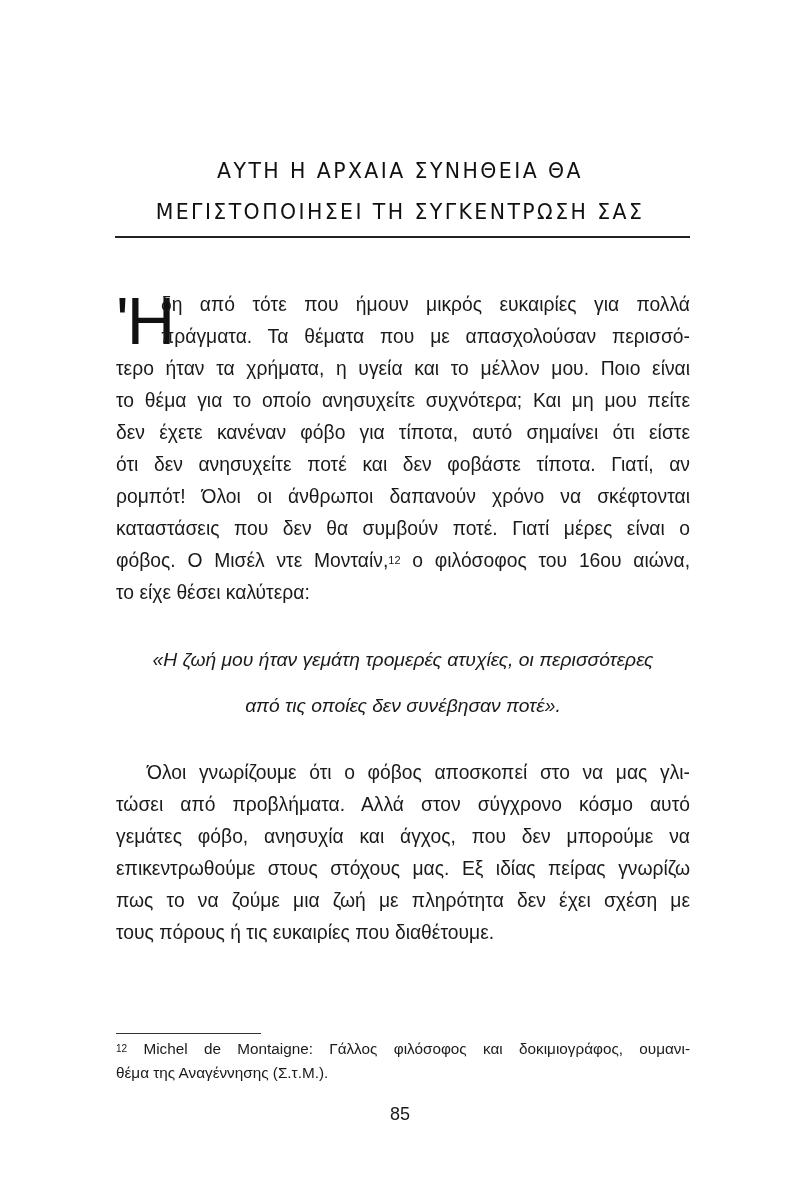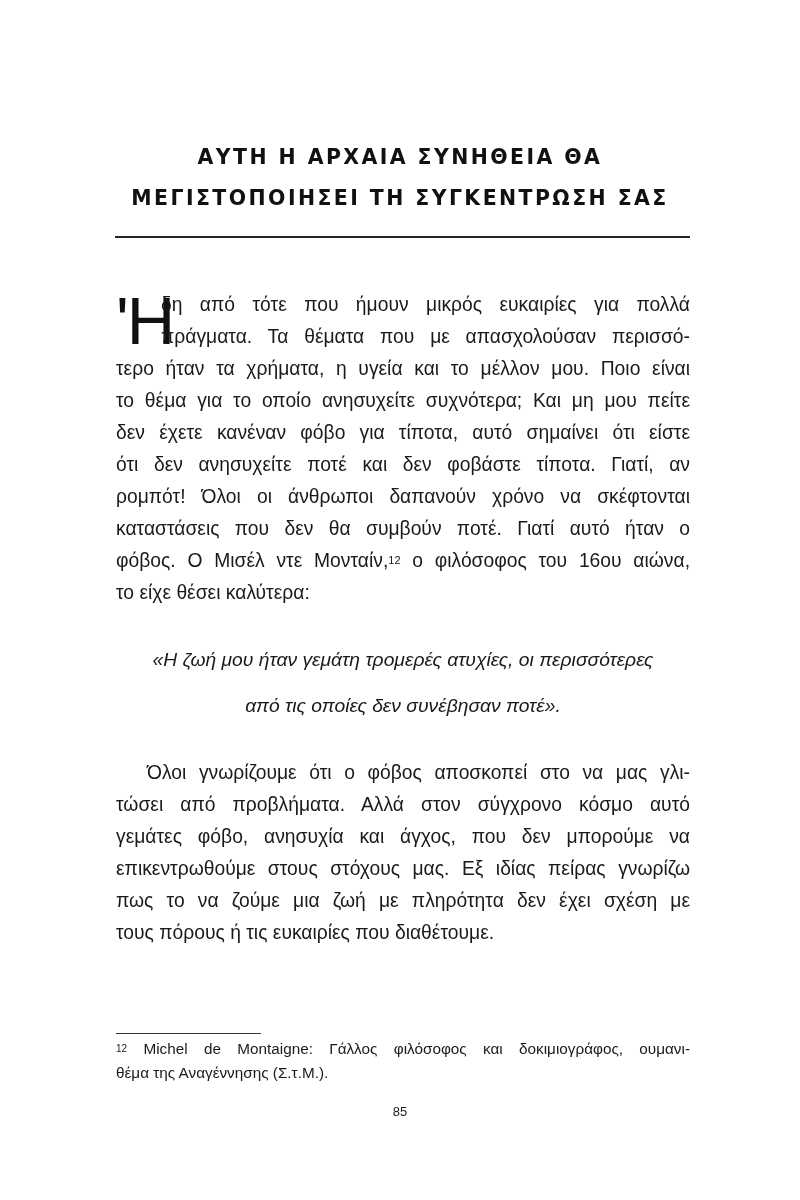--- a/index.html
+++ b/index.html
@@ -1,21 +1,21 @@
 <!DOCTYPE html>
 <html><head>
 <meta charset="utf-8">
 <style>
   html, body { margin: 0; padding: 0; background: #ffffff; }
   body { width: 800px; height: 1200px; position: relative; overflow: hidden; color: #1a1a1a; }
   .page { position: absolute; left: 0; top: 0; width: 800px; height: 1200px; }
   .title {
-    position: absolute; left: 100px; width: 600px; top: 136px;
+    position: absolute; left: 100px; width: 600px; top: 150px;
     text-align: center;
-    font-family: "DejaVu Sans", sans-serif; font-weight: bold;
+    font-family: "DejaVu Sans", sans-serif; font-weight: normal;
     font-size: 22px; letter-spacing: 2.6px; line-height: 41px;
     color: #111;
   }
   .title-line { display: block; white-space: nowrap; transform: scaleX(0.93); transform-origin: center; }
   .rule {
     position: absolute; left: 115px; width: 575px; top: 236px; height: 2px; background: #222;
   }
   .body {
     position: absolute; left: 116px; width: 574px;
     font-family: "Liberation Sans", sans-serif; font-size: 19.3px; color: #1a1a1a;
@@ -41,21 +41,21 @@
   .fn-rule { position: absolute; left: 116px; width: 145px; top: 1033px; height: 1px; background: #333; }
   .footnote {
     position: absolute; left: 116px; width: 574px; top: 1037px;
     font-family: "Liberation Sans", sans-serif; font-size: 15.3px; color: #1a1a1a;
   }
   .footnote .fline { display: block; line-height: 24px; white-space: nowrap; text-align: justify; text-align-last: justify; }
   .footnote .fline.last { text-align-last: left; }
   .footnote sup { font-size: 10px; top: -2px; }
   .pagenum {
     position: absolute; left: 0; width: 800px; top: 1104px; text-align: center;
-    font-family: "Liberation Sans", sans-serif; font-size: 13px; color: #1a1a1a;
+    font-family: "Liberation Sans", sans-serif; font-size: 18px; color: #1a1a1a;
   }
 </style>
 </head>
 <body>
 
 <div class="page">
 
   <div class="title">
     <span class="title-line">ΑΥΤΗ Η ΑΡΧΑΙΑ ΣΥΝΗΘΕΙΑ ΘΑ</span>
     <span class="title-line">ΜΕΓΙΣΤΟΠΟΙΗΣΕΙ ΤΗ ΣΥΓΚΕΝΤΡΩΣΗ ΣΑΣ</span>
@@ -65,21 +65,21 @@
   <div class="dropcap">'Η</div>
 
   <div class="body p1">
     <span class="line indent-drop">δη από τότε που ήμουν μικρός ευκαιρίες για πολλά</span>
     <span class="line indent-drop">πράγματα. Τα θέματα που με απασχολούσαν περισσό-</span>
     <span class="line">τερο ήταν τα χρήματα, η υγεία και το μέλλον μου. Ποιο είναι</span>
     <span class="line">το θέμα για το οποίο ανησυχείτε συχνότερα; Και μη μου πείτε</span>
     <span class="line">δεν έχετε κανέναν φόβο για τίποτα, αυτό σημαίνει ότι είστε</span>
     <span class="line">ότι δεν ανησυχείτε ποτέ και δεν φοβάστε τίποτα. Γιατί, αν</span>
     <span class="line">ρομπότ! Όλοι οι άνθρωποι δαπανούν χρόνο να σκέφτονται</span>
-    <span class="line">καταστάσεις που δεν θα συμβούν ποτέ. Γιατί αυτό ήταν ο</span>
+    <span class="line">καταστάσεις που δεν θα συμβούν ποτέ. Γιατί μέρες είναι ο</span>
     <span class="line"><span>φόβος. Ο Μισέλ ντε Μονταίν,</span><sup>12</sup><span> ο φιλόσοφος του 16ου αιώνα,</span></span>
     <span class="line last">το είχε θέσει καλύτερα:</span>
   </div>
 
   <div class="quote">
     <span class="qline">«Η ζωή μου ήταν γεμάτη τρομερές ατυχίες, οι περισσότερες</span>
     <span class="qline">από τις οποίες δεν συνέβησαν ποτέ».</span>
   </div>
 
   <div class="body p2">

